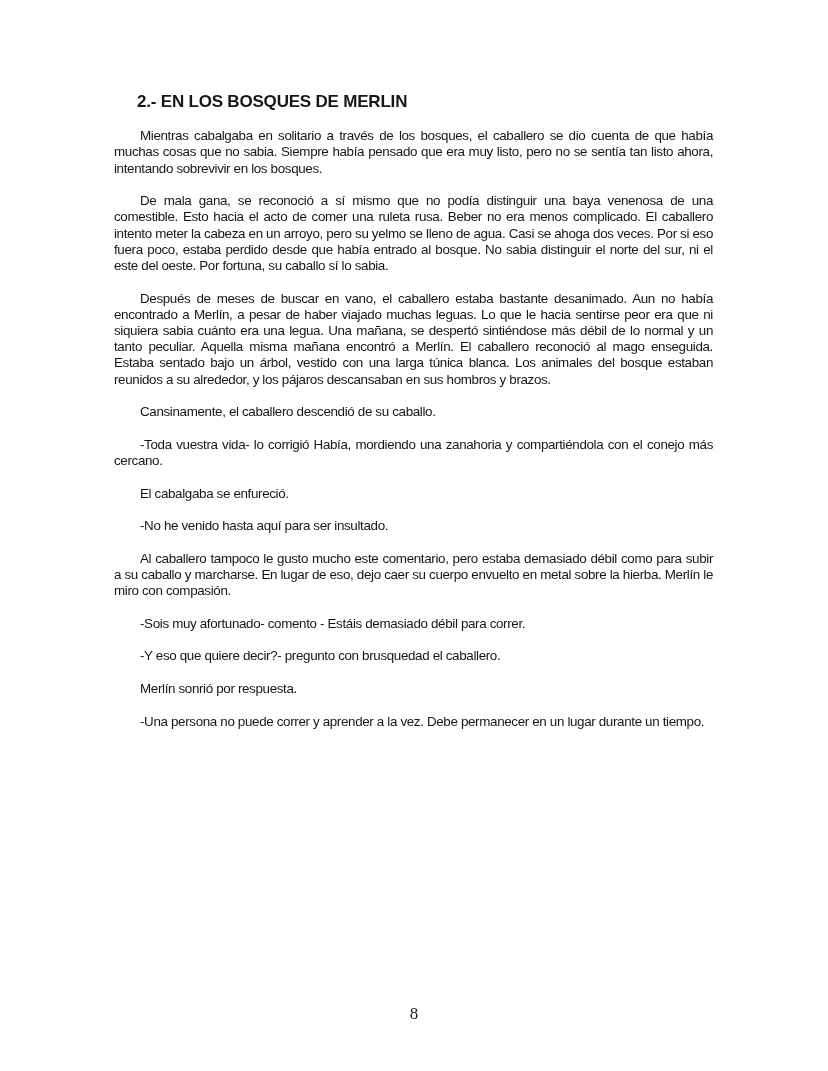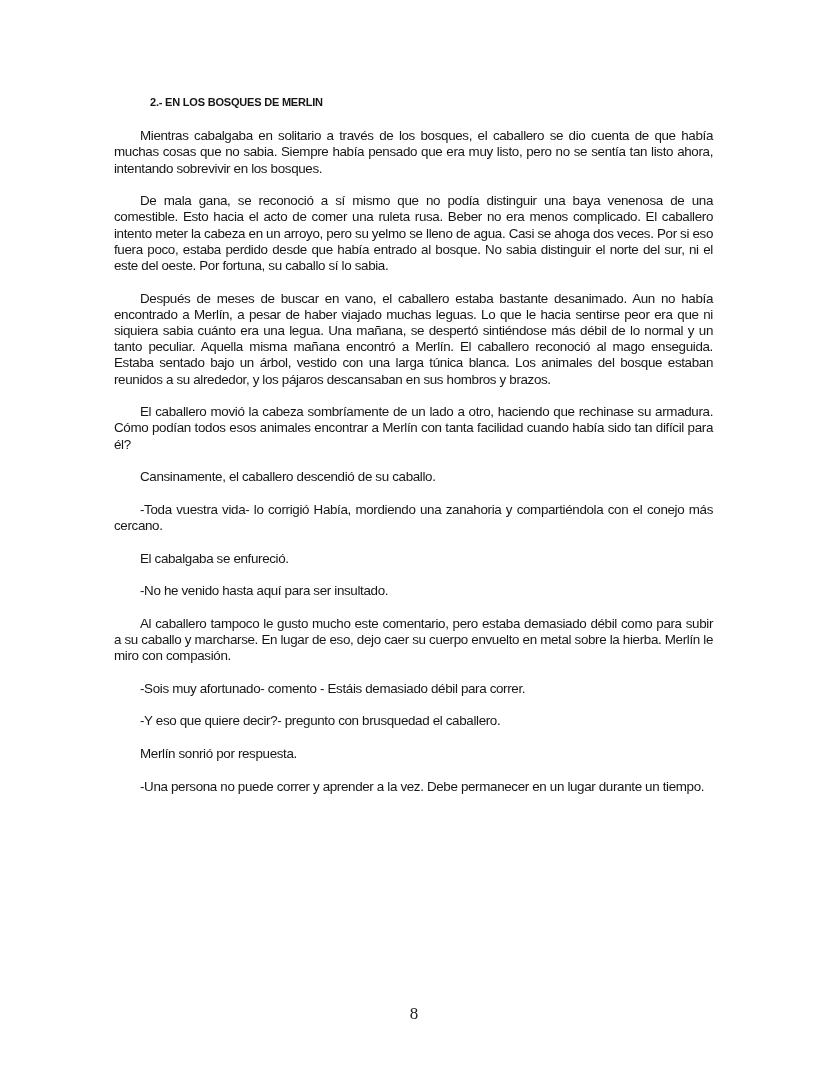--- a/index.html
+++ b/index.html
@@ -4,40 +4,39 @@
 <style>
   html, body { margin: 0; padding: 0; background: #ffffff; }
   body { width: 828px; height: 1071px; position: relative; overflow: hidden; }
   .page {
     position: absolute; left: 114px; top: 94px; width: 599px;
     font-family: "Liberation Sans", sans-serif;
     font-size: 13.4px; line-height: 16.2px; color: #161616;
     letter-spacing: -0.35px;
   }
   .title {
-    font-weight: bold; font-size: 11px; margin: 0 0 18px 36px;
+    font-weight: bold; font-size: 17px; margin: 0 0 18px 23px;
     letter-spacing: -0.2px;
   }
   .para {
     text-align: justify; text-indent: 26px; margin: 0 0 16.4px 0;
   }
   .page-number {
     position: absolute; left: 0; width: 828px; top: 1004px; text-align: center;
     font-family: "Liberation Serif", serif; font-size: 17px; color: #222;
   }
 </style>
 </head>
 <body>
 
 <div class="page">
   <div class="title">2.- EN LOS BOSQUES DE MERLIN</div>
   <p class="para">Mientras cabalgaba en solitario a través de los bosques, el caballero se dio cuenta de que había muchas cosas que no sabia. Siempre había pensado que era muy listo, pero no se sentía tan listo ahora, intentando sobrevivir en los bosques.</p>
   <p class="para">De mala gana, se reconoció a sí mismo que no podía distinguir una baya venenosa de una comestible. Esto hacia el acto de comer una ruleta rusa. Beber no era menos complicado. El caballero intento meter la cabeza en un arroyo, pero su yelmo se lleno de agua. Casi se ahoga dos veces. Por si eso fuera poco, estaba perdido desde que había entrado al bosque. No sabia distinguir el norte del sur, ni el este del oeste. Por fortuna, su caballo sí lo sabia.</p>
   <p class="para">Después de meses de buscar en vano, el caballero estaba bastante desanimado. Aun no había encontrado a Merlín, a pesar de haber viajado muchas leguas. Lo que le hacia sentirse peor era que ni siquiera sabia cuánto era una legua. Una mañana, se despertó sintiéndose más débil de lo normal y un tanto peculiar. Aquella misma mañana encontró a Merlín. El caballero reconoció al mago enseguida. Estaba sentado bajo un árbol, vestido con una larga túnica blanca. Los animales del bosque estaban reunidos a su alrededor, y los pájaros descansaban en sus hombros y brazos.</p>
-  <p class="para">El caballero movió la cabeza sombríamente de un lado a otro, haciendo que rechinase su armadura. Cómo podían todos esos animales encontrar a Merlín con tanta facilidad cuando había sido tan difícil para él?</p>
   <p class="para">Cansinamente, el caballero descendió de su caballo.</p>
   <p class="para">-Toda vuestra vida- lo corrigió Había, mordiendo una zanahoria y compartiéndola con el conejo más cercano.</p>
   <p class="para">El cabalgaba se enfureció.</p>
   <p class="para">-No he venido hasta aquí para ser insultado.</p>
   <p class="para">Al caballero tampoco le gusto mucho este comentario, pero estaba demasiado débil como para subir a su caballo y marcharse. En lugar de eso, dejo caer su cuerpo envuelto en metal sobre la hierba. Merlín le miro con compasión.</p>
   <p class="para">-Sois muy afortunado- comento - Estáis demasiado débil para correr.</p>
   <p class="para">-Y eso que quiere decir?- pregunto con brusquedad el caballero.</p>
   <p class="para">Merlín sonrió por respuesta.</p>
   <p class="para">-Una persona no puede correr y aprender a la vez. Debe permanecer en un lugar durante un tiempo.</p>
 </div>

